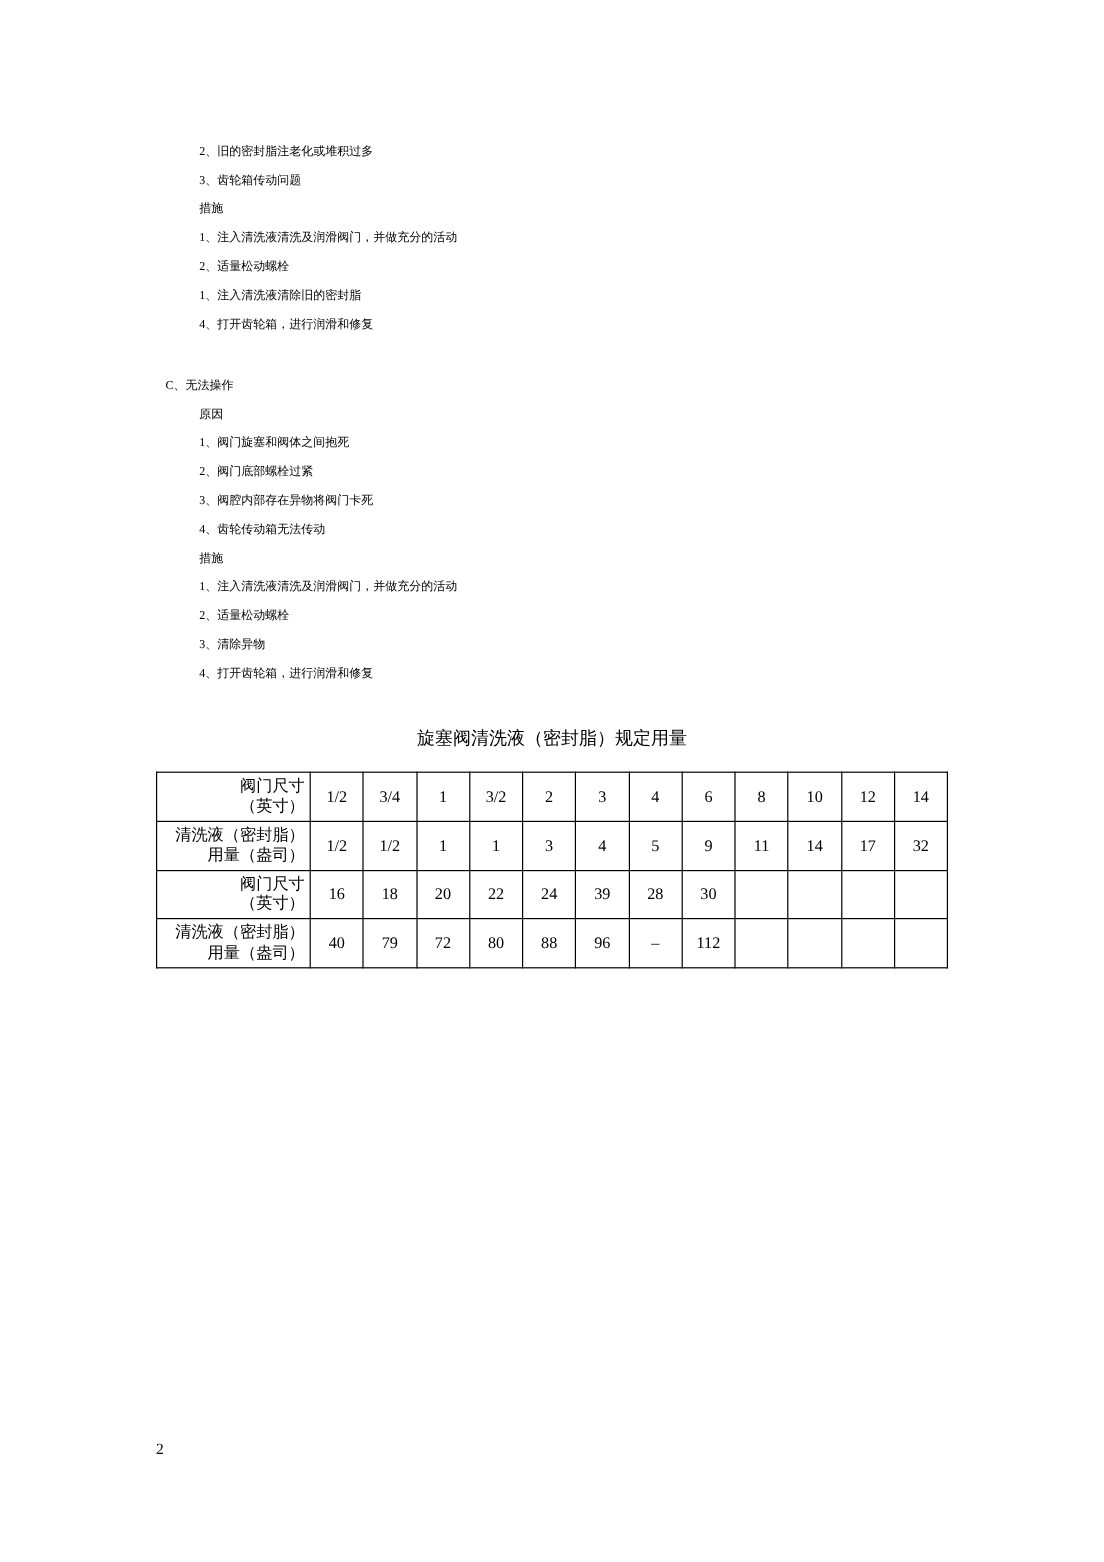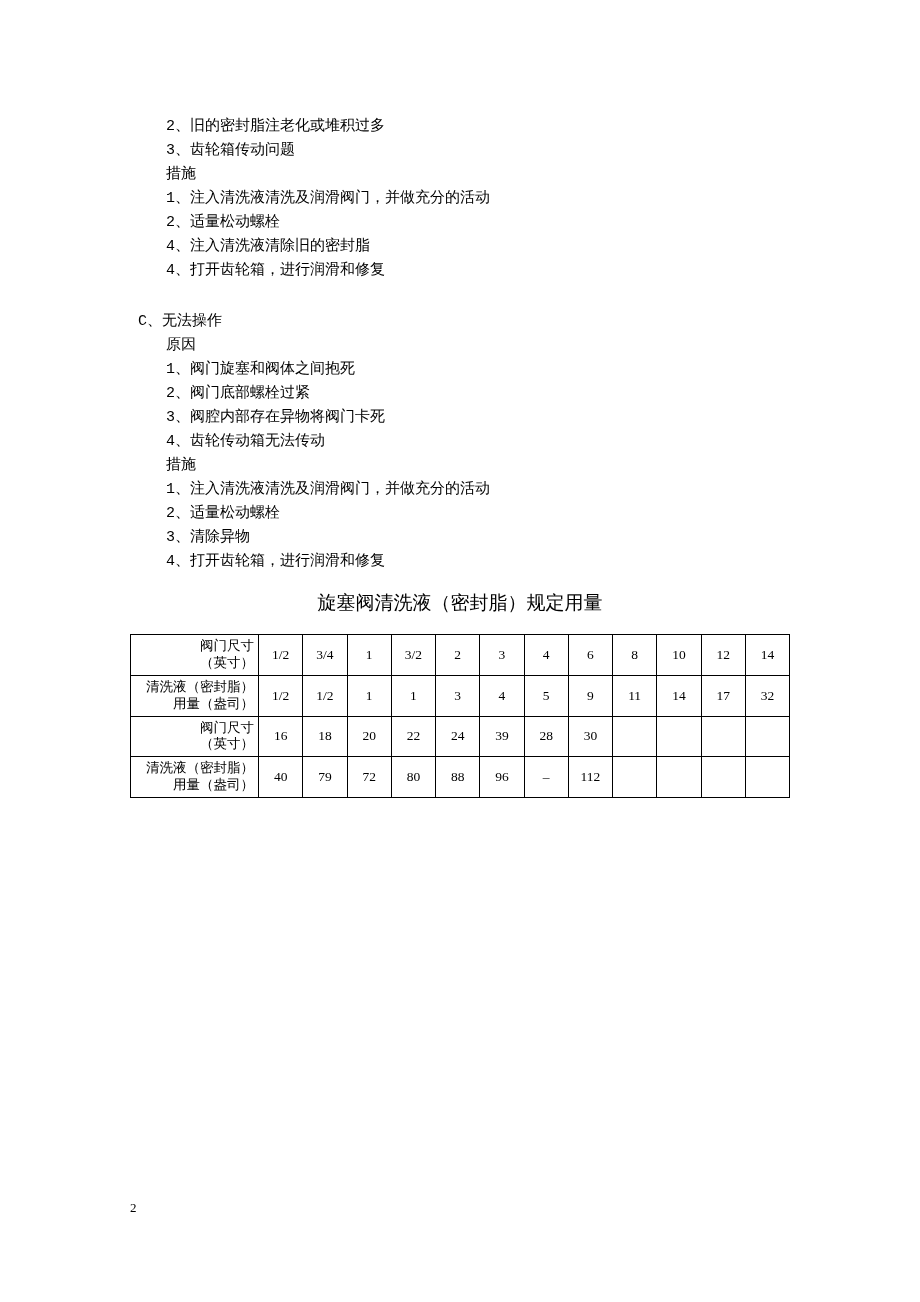--- a/index.html
+++ b/index.html
@@ -12,31 +12,30 @@
     width: 920px;
     height: 1302px;
     font-family: "SimSun", "宋体", serif;
     color: #000000;
     position: relative;
   }
   .page {
     padding: 115px 130px 0 130px;
   }
   .line {
-    font-size: 15px;
+    font-size: 10px;
     line-height: 24px;
     white-space: pre;
-    font-family: Liberation Mono, monospace;
   }
   .indent-1 { padding-left: 36px; }
   .indent-2 { padding-left: 8px; margin-top: 27px; }
   .table-title {
     text-align: center;
-    font-size: 19px;
-    margin-top: 16px;
+    font-size: 15px;
+    margin-top: 32px;
     margin-bottom: 18px;
   }
   table {
     border-collapse: collapse;
     width: 100%;
     table-layout: fixed;
   }
   td {
     border: 1px solid #000000;
     font-size: 13.5px;
@@ -64,21 +63,21 @@
 <body>
 
 <div class="page">
 
   <div id="text-block">
       <div class="line indent-1">2、旧的密封脂注老化或堆积过多</div>
       <div class="line indent-1">3、齿轮箱传动问题</div>
       <div class="line indent-1">措施</div>
       <div class="line indent-1">1、注入清洗液清洗及润滑阀门，并做充分的活动</div>
       <div class="line indent-1">2、适量松动螺栓</div>
-      <div class="line indent-1">4、注入清洗液清除旧的密封脂</div>
+      <div class="line indent-1">1、注入清洗液清除旧的密封脂</div>
       <div class="line indent-1">4、打开齿轮箱，进行润滑和修复</div>
       <div class="line indent-2">C、无法操作</div>
       <div class="line indent-1">原因</div>
       <div class="line indent-1">1、阀门旋塞和阀体之间抱死</div>
       <div class="line indent-1">2、阀门底部螺栓过紧</div>
       <div class="line indent-1">3、阀腔内部存在异物将阀门卡死</div>
       <div class="line indent-1">4、齿轮传动箱无法传动</div>
       <div class="line indent-1">措施</div>
       <div class="line indent-1">1、注入清洗液清洗及润滑阀门，并做充分的活动</div>
       <div class="line indent-1">2、适量松动螺栓</div>

